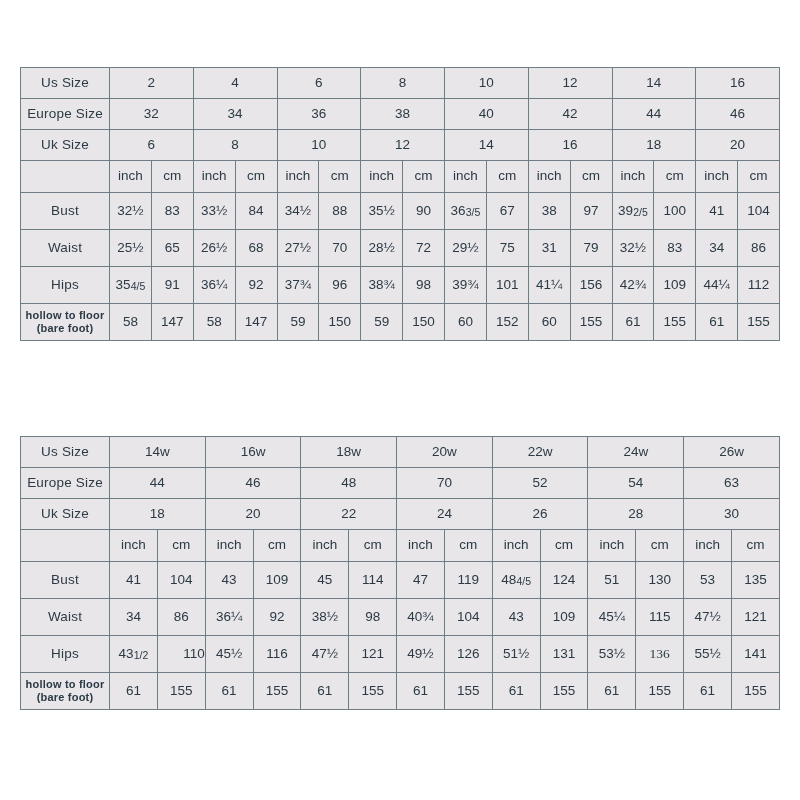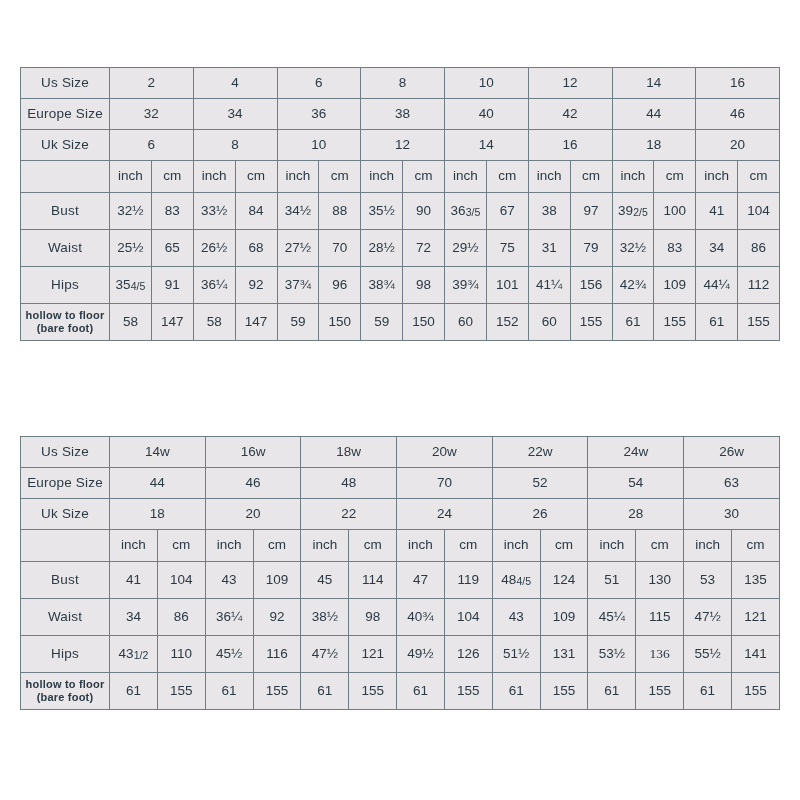--- a/index.html
+++ b/index.html
@@ -319,21 +319,21 @@
             <td class="inch" style="width: 55.68px;">43</td>
             <td class="cm" style="width: 40.32px;">109</td>
             <td class="inch" style="width: 55.68px;">45¼</td>
             <td class="cm" style="width: 40.32px;">115</td>
             <td class="inch" style="width: 55.68px;">47½</td>
             <td class="cm" style="width: 40.32px;">121</td>
           </tr>
           <tr class="meas-row">
             <td class="rowlabel" style="width: 88px;">Hips</td>
             <td class="inch" style="width: 55.68px;">43<span class="frac-sub">1/2</span></td>
-            <td class="cm" style="width: 40.32px;">110</td>
+            <td class="cm" style="width: 40.32px; text-align: right;">110</td>
             <td class="inch" style="width: 55.68px;">45½</td>
             <td class="cm" style="width: 40.32px;">116</td>
             <td class="inch" style="width: 55.68px;">47½</td>
             <td class="cm" style="width: 40.32px;">121</td>
             <td class="inch" style="width: 55.68px;">49½</td>
             <td class="cm" style="width: 40.32px;">126</td>
             <td class="inch" style="width: 55.68px;">51½</td>
             <td class="cm" style="width: 40.32px;">131</td>
             <td class="inch" style="width: 55.68px;">53½</td>
             <td class="cm" style="width: 40.32px; font-family: Liberation Serif, serif;">136</td>

